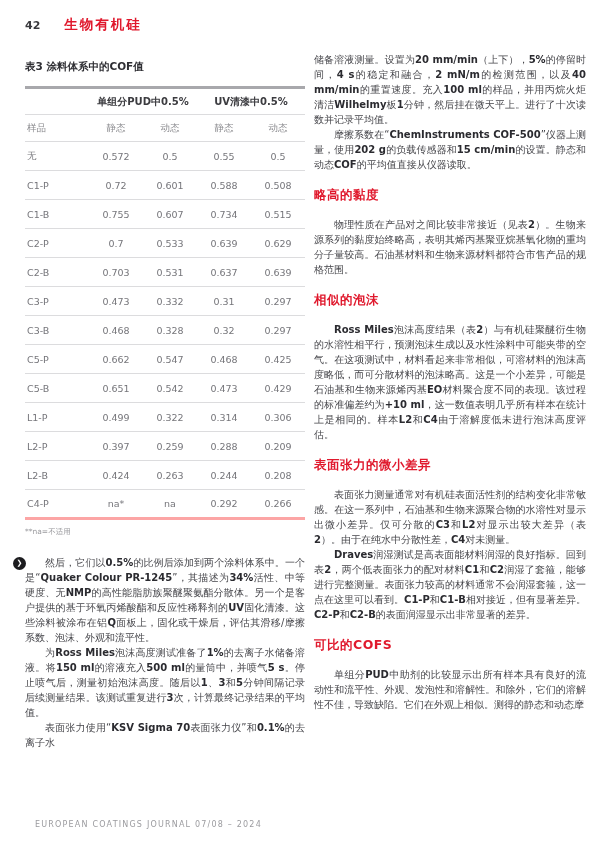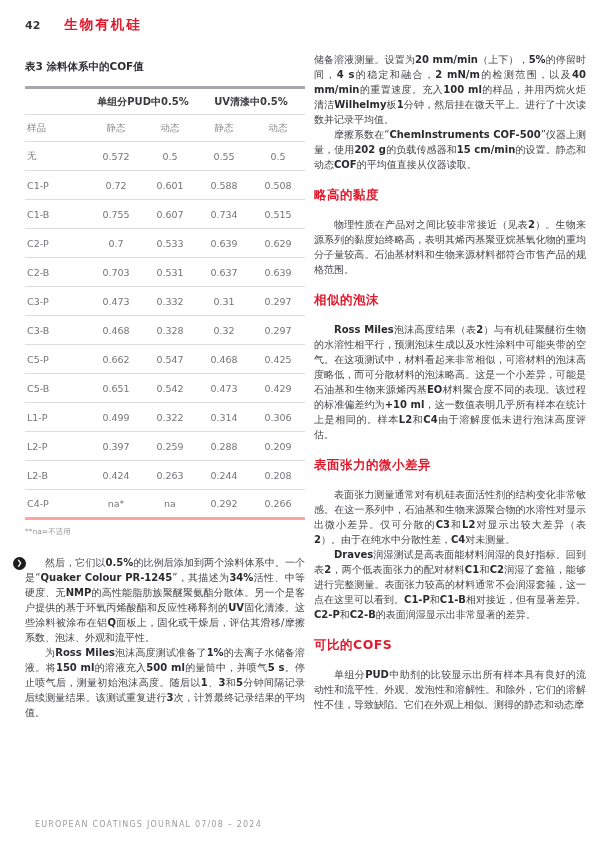--- a/index.html
+++ b/index.html
@@ -178,20 +178,21 @@
           </tr>
         </tbody>
     </table>
 
     <div class="footnote">**na=不适用</div>
 
     <div class="left-paragraphs">
       <span class="lead-icon">❯</span>
     <p class="para">然后，它们以<span class="lat">0.5%</span>的比例后添加到两个涂料体系中。一个是“<span class="lat">Quaker Colour PR-1245</span>”，其描述为<span class="lat">34%</span>活性、中等硬度、无<span class="lat">NMP</span>的高性能脂肪族聚醚聚氨酯分散体。另一个是客户提供的基于环氧丙烯酸酯和反应性稀释剂的<span class="lat">UV</span>固化清漆。这些涂料被涂布在铝<span class="lat">Q</span>面板上，固化或干燥后，评估其滑移/摩擦系数、泡沫、外观和流平性。</p>
         <p class="para">为<span class="lat">Ross Miles</span>泡沫高度测试准备了<span class="lat">1%</span>的去离子水储备溶液。将<span class="lat">150 ml</span>的溶液充入<span class="lat">500 ml</span>的量筒中，并喷气<span class="lat">5 s</span>。停止喷气后，测量初始泡沫高度。随后以<span class="lat">1</span>、<span class="lat">3</span>和<span class="lat">5</span>分钟间隔记录后续测量结果。该测试重复进行<span class="lat">3</span>次，计算最终记录结果的平均值。</p>
+        <p class="para">表面张力使用“<span class="lat">KSV Sigma 70</span>表面张力仪”和<span class="lat">0.1%</span>的去离子水</p>
       </div>
   </div>
 
   <div class="right-col">
       <p class="para noindent">储备溶液测量。设置为<span class="lat">20 mm/min</span>（上下），<span class="lat">5%</span>的停留时间，<span class="lat">4 s</span>的稳定和融合，<span class="lat">2 mN/m</span>的检测范围，以及<span class="lat">40 mm/min</span>的重置速度。充入<span class="lat">100 ml</span>的样品，并用丙烷火炬清洁<span class="lat">Wilhelmy</span>板<span class="lat">1</span>分钟，然后挂在微天平上。进行了十次读数并记录平均值。</p>
       <p class="para">摩擦系数在“<span class="lat">ChemInstruments COF-500</span>”仪器上测量，使用<span class="lat">202 g</span>的负载传感器和<span class="lat">15 cm/min</span>的设置。静态和动态<span class="lat">COF</span>的平均值直接从仪器读取。</p>
       <h3 class="red-heading">略高的黏度</h3>
       <p class="para">物理性质在产品对之间比较非常接近（见表<span class="lat">2</span>）。生物来源系列的黏度始终略高，表明其烯丙基聚亚烷基氧化物的重均分子量较高。石油基材料和生物来源材料都符合市售产品的规格范围。</p>
       <h3 class="red-heading">相似的泡沫</h3>
       <p class="para"><span class="lat">Ross Miles</span>泡沫高度结果（表<span class="lat">2</span>）与有机硅聚醚衍生物的水溶性相平行，预测泡沫生成以及水性涂料中可能夹带的空气。在这项测试中，材料看起来非常相似，可溶材料的泡沫高度略低，而可分散材料的泡沫略高。这是一个小差异，可能是石油基和生物来源烯丙基<span class="lat">EO</span>材料聚合度不同的表现。该过程的标准偏差约为<span class="lat">+10 ml</span>，这一数值表明几乎所有样本在统计上是相同的。样本<span class="lat">L2</span>和<span class="lat">C4</span>由于溶解度低未进行泡沫高度评估。</p>

